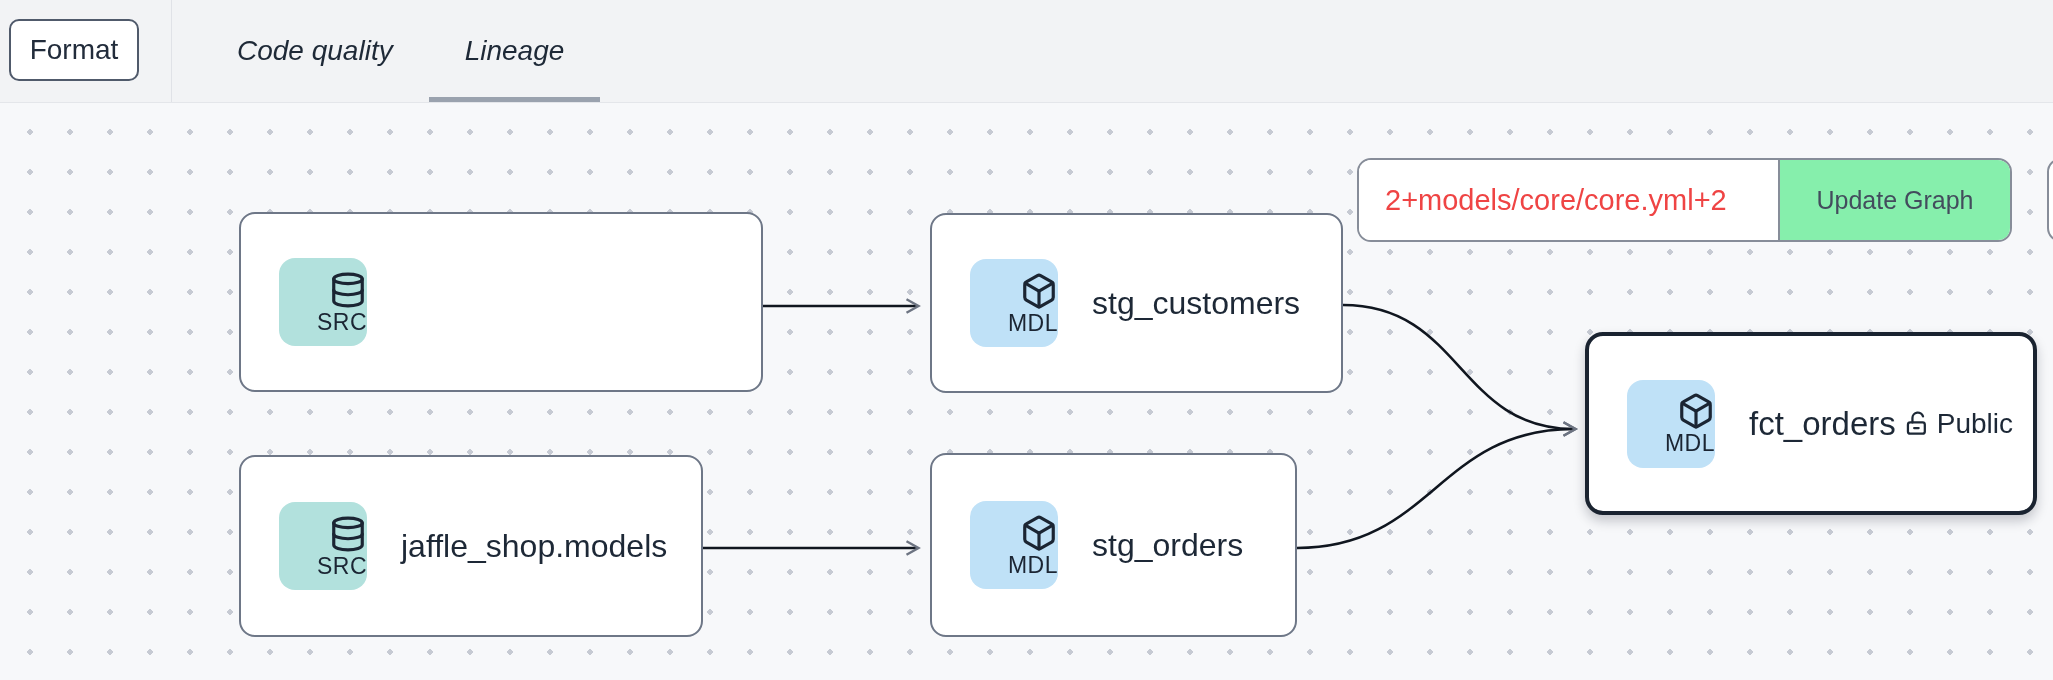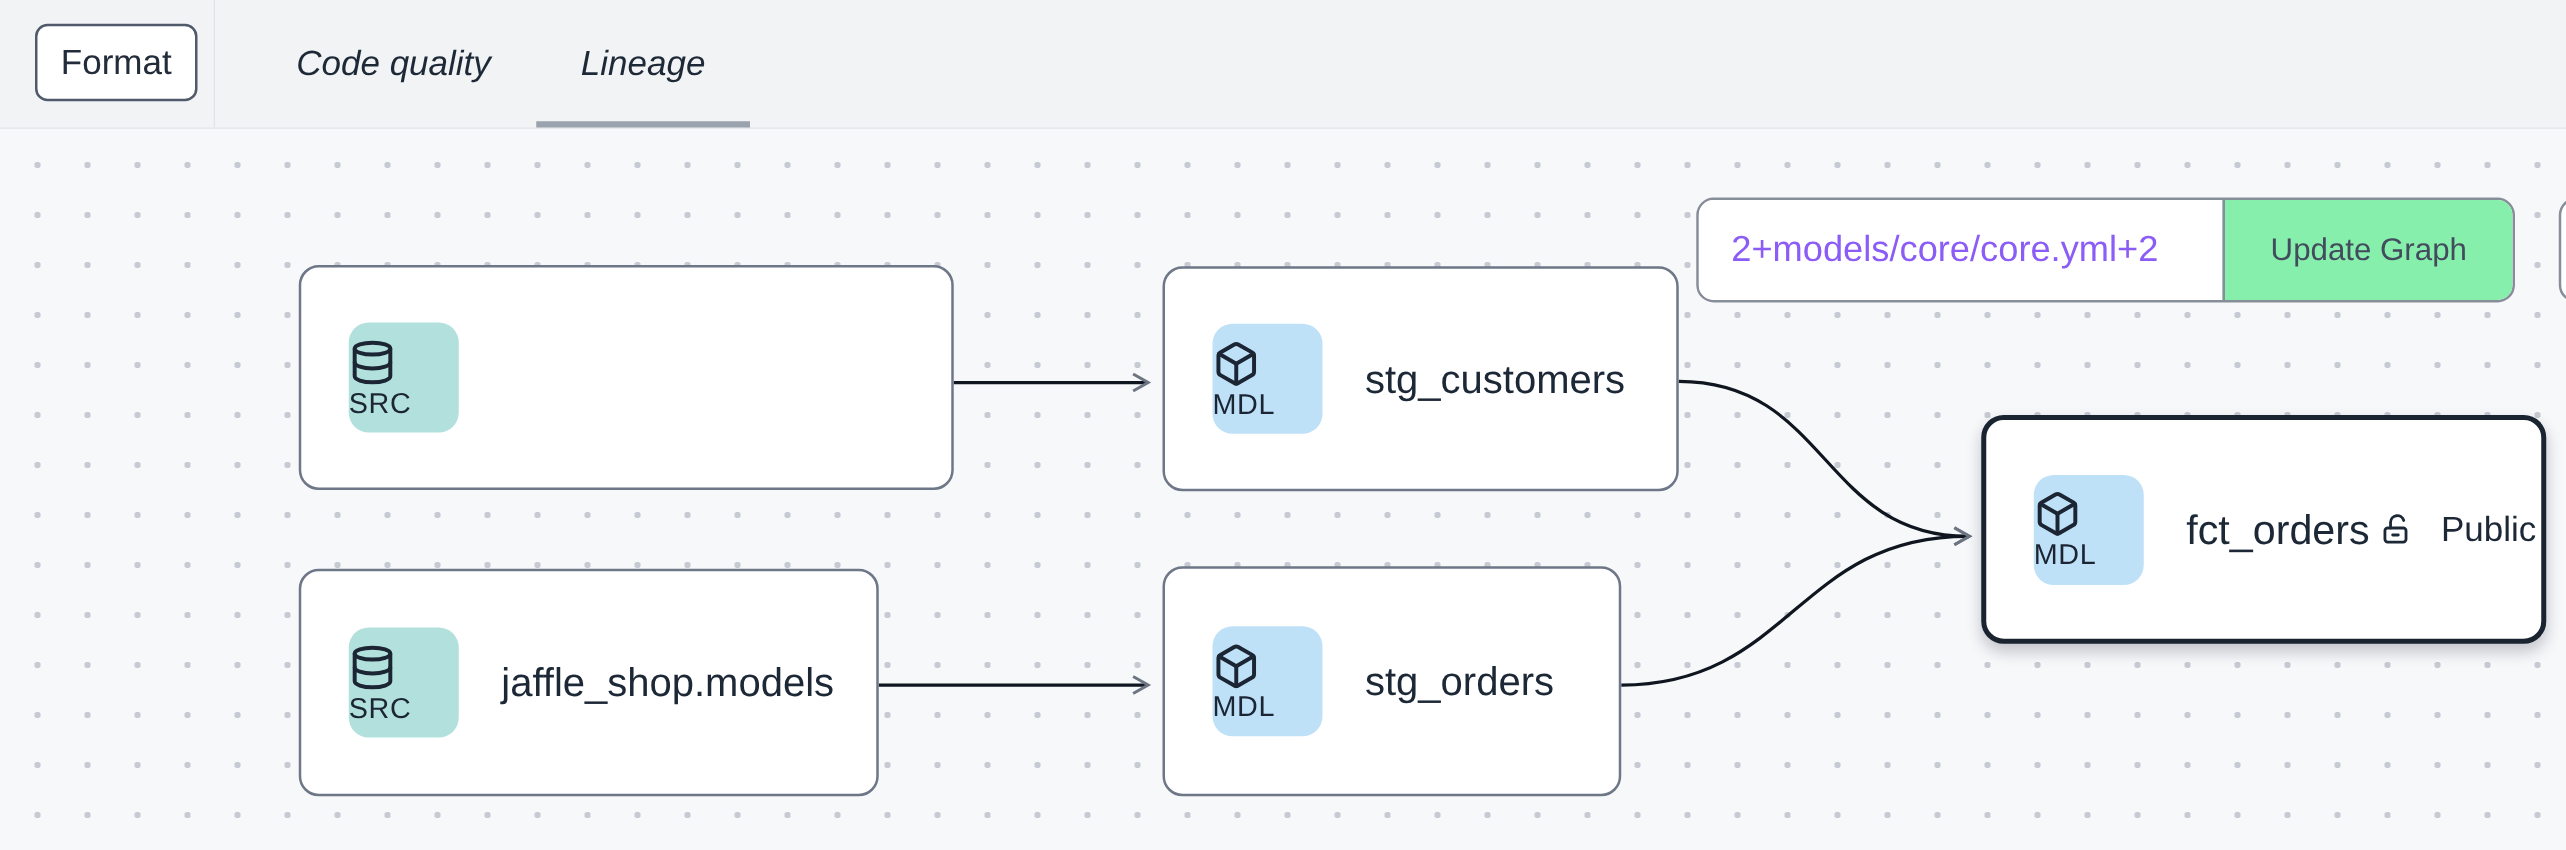--- a/index.html
+++ b/index.html
@@ -8,21 +8,21 @@
     font-family:"Liberation Sans",sans-serif;
     background:#f7f8fa;
     -webkit-font-smoothing:antialiased;
   }
   
   .header{
     position:absolute;left:0;top:0;width:2053px;height:102px;
     background:#f2f3f5;border-bottom:1px solid #e4e6ea;z-index:5;
   }
   .format-btn{
-    position:absolute;left:28px;top:19px;width:130px;height:62px;
+    position:absolute;left:9px;top:19px;width:130px;height:62px;
     background:#ffffff;border:2px solid #505a6b;border-radius:10px;
     font-size:28px;color:#222c3b;display:flex;align-items:center;justify-content:center;
     box-sizing:border-box;cursor:pointer;
   }
   .header-divider{
     position:absolute;left:171px;top:0;width:1px;height:102px;background:#e0e2e7;
   }
   .tabs{
     position:absolute;left:201px;top:0;height:102px;display:flex;align-items:stretch;font-style:italic;
   }
@@ -47,40 +47,40 @@
     position:absolute;box-sizing:border-box;background:#ffffff;
     border:2px solid #6e7787;border-radius:16px;z-index:2;
     display:flex;align-items:center;padding-left:38px;gap:34px;cursor:pointer;
   }
   .node--selected{
     border:4px solid #1a2330;border-radius:18px;
     box-shadow:0 6px 12px rgba(15,20,35,.22);
   }
   .badge{
     width:88px;height:88px;border-radius:16px;flex:0 0 auto;
-    display:flex;flex-direction:column;align-items:flex-start;justify-content:center;gap:2px;
+    display:flex;flex-direction:column;align-items:flex-end;justify-content:center;gap:2px;
   }
   .badge--src{background:#b2e1dd;}
   .badge--mdl{background:#bfe1f7;}
   .badge svg{display:block;}
   .badge-label{font-size:23px;font-weight:500;color:#1b2533;letter-spacing:.5px;line-height:1;}
   .node-label{font-size:32px;color:#1d2836;white-space:nowrap;}
   .node-text{display:flex;flex-direction:row;gap:8px;}
   .node-title{font-size:33px;color:#1d2836;white-space:nowrap;}
-  .node-access{display:flex;align-items:center;gap:22px;font-size:28px;color:#1d2836;}
+  .node-access{display:flex;align-items:center;gap:6px;font-size:28px;color:#1d2836;}
   .node-access svg{display:block;}
   
   .graph-controls{
     position:absolute;left:1357px;top:158px;width:655px;height:84px;
     border:2px solid #878d99;border-radius:14px;overflow:hidden;
     display:flex;z-index:4;box-sizing:border-box;background:#ffffff;
   }
   .selector-input{
     flex:0 0 419px;height:100%;border:none;outline:none;background:#ffffff;
-    font-family:"Liberation Sans",sans-serif;font-size:29px;color:#8b5cf6;
+    font-family:"Liberation Sans",sans-serif;font-size:29px;color:#ef4444;
     padding:0 0 0 26px;box-sizing:border-box;
   }
   .update-btn{
     flex:1 1 auto;border:none;border-left:2px solid #878d99;background:#86efac;
     font-family:"Liberation Sans",sans-serif;font-size:25px;color:#434c5d;
     display:flex;align-items:center;justify-content:center;cursor:pointer;
   }
   .partial-control{
     position:absolute;left:2047px;top:158px;width:40px;height:84px;
     background:#ffffff;border:2px solid #878d99;border-radius:14px;

